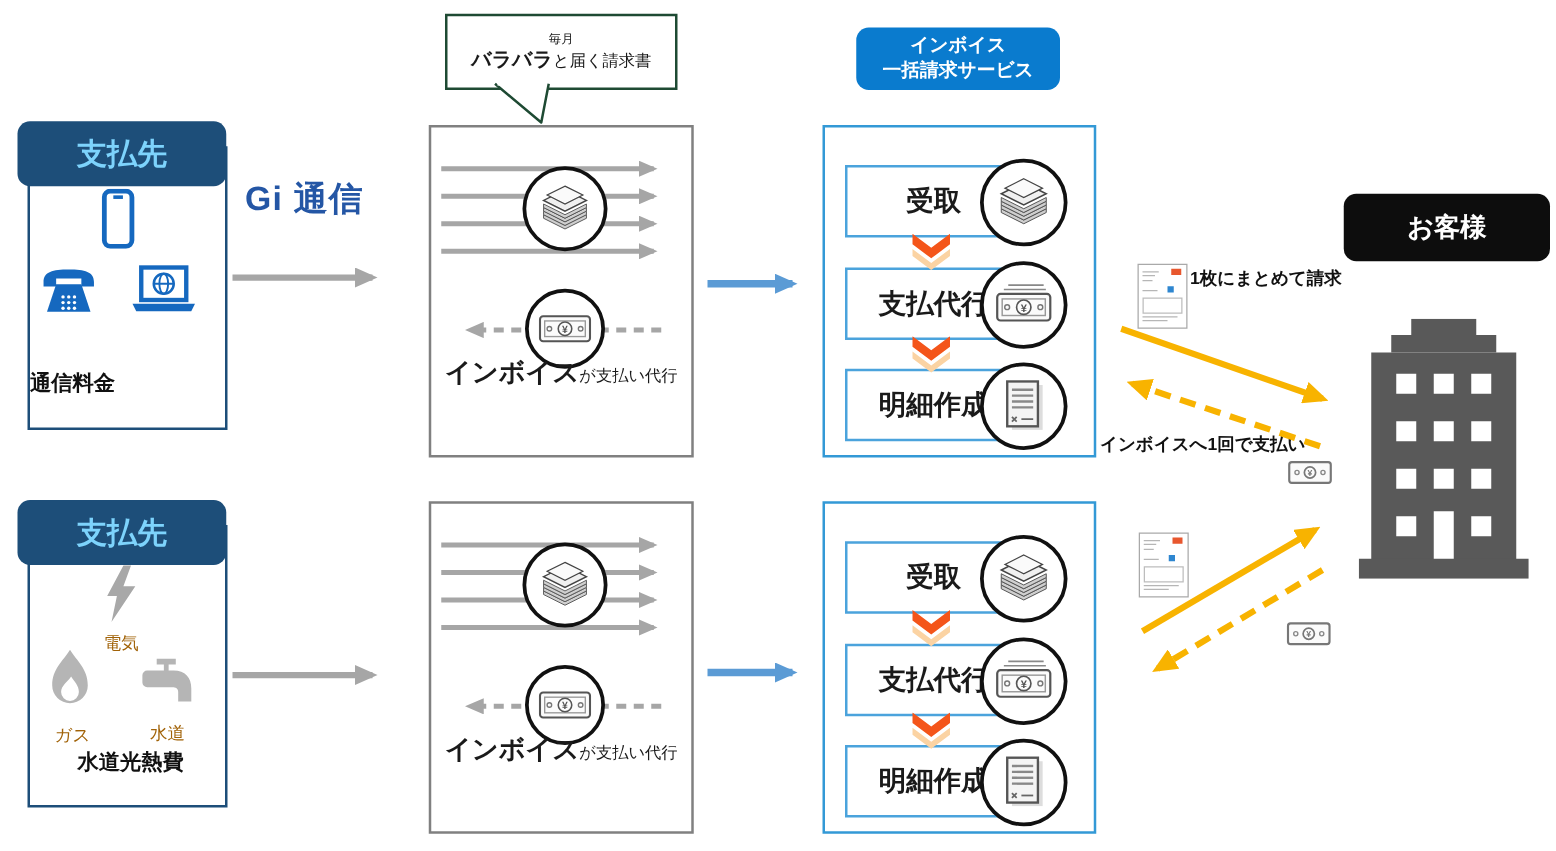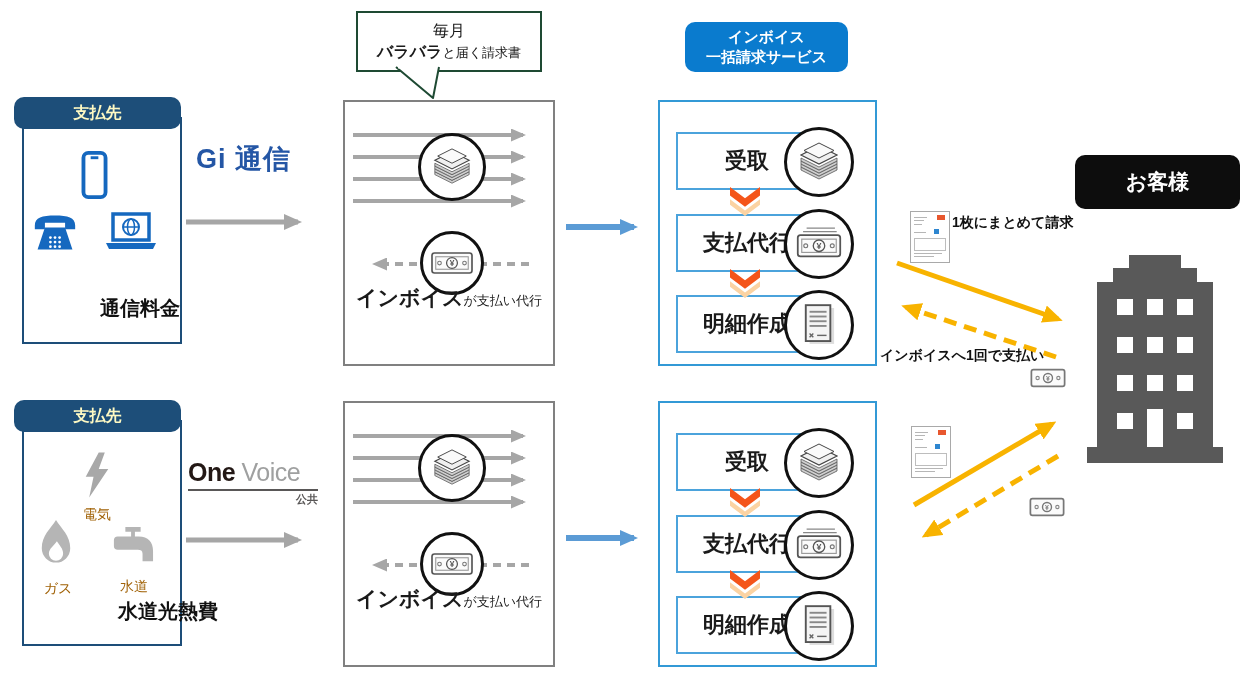--- a/index.html
+++ b/index.html
@@ -1,38 +1,38 @@
 <!DOCTYPE html>
 <html><head>
 <meta charset="utf-8">
 <style>
   html,body{margin:0;padding:0;background:#fff;}
   #canvas{position:relative;width:1245px;height:681px;background:#fff;overflow:hidden;
     font-family:"Liberation Sans","DejaVu Sans",sans-serif;color:#1a1a1a;}
   .abs{position:absolute;}
 
   
-  .payer-header{position:absolute;width:167px;height:32px;background:#1d4e79;border-radius:10px;
-    display:flex;align-items:center;justify-content:center;color:#fef9c3;font-size:16px;font-weight:bold;z-index:3;}
+  .payer-header{position:absolute;width:167px;height:52px;background:#1d4e79;border-radius:10px;
+    display:flex;align-items:center;justify-content:center;color:#7dd3fc;font-size:24px;font-weight:bold;z-index:3;}
   .payer-body{position:absolute;width:156px;background:#fff;border:2px solid #1d4e79;z-index:2;}
-  .payer-caption{position:absolute;left:0;width:100%;text-align:right;font-size:20px;font-weight:bold;color:#111;}
+  .payer-caption{position:absolute;left:0;width:100%;text-align:left;font-size:17px;font-weight:bold;color:#111;}
 
   
   .gi-label{position:absolute;font-size:27px;font-weight:bold;color:#2456a5;letter-spacing:1px;text-align:center;}
   .onevoice{position:absolute;width:130px;}
   .onevoice .row1{font-size:25px;letter-spacing:-0.5px;white-space:nowrap;}
   .onevoice .one{font-weight:bold;color:#231815;}
   .onevoice .voice{font-weight:500;color:#9fa0a0;}
   .onevoice .rule{border-top:2px solid #595757;margin-top:2px;}
   .onevoice .sub{text-align:right;font-size:11px;font-weight:bold;color:#595757;margin-top:1px;}
 
   
   .bubble{position:absolute;left:356px;top:11px;width:182px;height:57px;background:#fff;
     border:2px solid #1e4a33;display:flex;flex-direction:column;align-items:center;justify-content:center;z-index:4;}
-  .bubble .l1{font-size:16px;}
+  .bubble .l1{font-size:10px;}
   .bubble .l2{font-size:13px;}
   .bubble .l2 b{font-size:16px;margin-top:39px;}
   .bubble-tail{position:absolute;left:389px;top:66px;z-index:5;}
 
   
   .midbox{position:absolute;width:208px;height:262px;border:2px solid #808080;background:#fff;}
   .midbox svg.flow{position:absolute;left:0;top:0;}
   .circ{position:absolute;border:3px solid #111;border-radius:50%;background:#fff;
     display:flex;align-items:center;justify-content:center;}
   .mid-caption{position:absolute;left:0;top:182px;width:100%;text-align:center;white-space:nowrap;}
@@ -274,25 +274,20 @@
     <div class="util-label" style="left:8px;top:158px;width:52px;">ガス</div>
     <svg class="abs" style="left:88px;top:104px;" width="42" height="40" viewBox="0 0 44 40">
       <path d="M14,0 h16 v5 h-6 v6 h-4 V5 h-6 z" fill="#b5b5b5"></path>
       <path d="M6,10 h22 c10,0 15,6 15,15 v11 h-11 v-8 c0,-3 -2,-4 -5,-4 h-21 a4,4 0 0 1 -4,-4 v-6 a4,4 0 0 1 4,-4 z" fill="#b5b5b5"></path>
     </svg>
     <div class="util-label" style="left:84px;top:156px;width:52px;">水道</div>
     <div class="payer-caption" style="top:176px;margin-left:38px;">水道光熱費</div>
   </div>
   <div class="payer-header" style="left:14px;top:400px;">支払先</div>
 
-  <div class="onevoice" style="left:188px;top:458px;">
-    <div class="row1"><span class="one">One</span> <span class="voice">Voice</span></div>
-    <div class="rule"></div>
-    <div class="sub">公共</div>
-  </div>
 
   <div class="midbox" style="left:343px;top:401px;">
     <svg class="flow" width="204" height="258">
       <g stroke="#a6a6a6" stroke-width="4">
         <line x1="8" y1="33" x2="178" y2="33" marker-end="url(#ag1)"></line>
         <line x1="8" y1="55" x2="178" y2="55" marker-end="url(#ag1)"></line>
         <line x1="8" y1="77" x2="178" y2="77" marker-end="url(#ag1)"></line>
         <line x1="8" y1="99" x2="178" y2="99" marker-end="url(#ag1)"></line>
         <line x1="184" y1="162" x2="30" y2="162" stroke-dasharray="8,6" marker-end="url(#ag1)"></line>
       </g>

